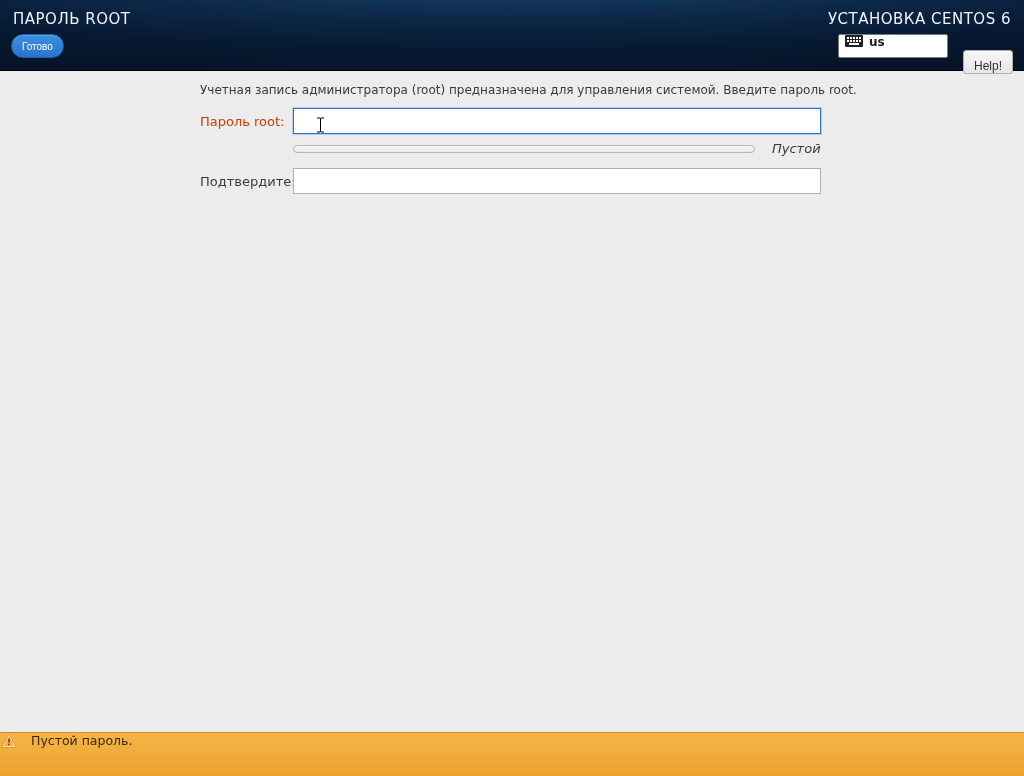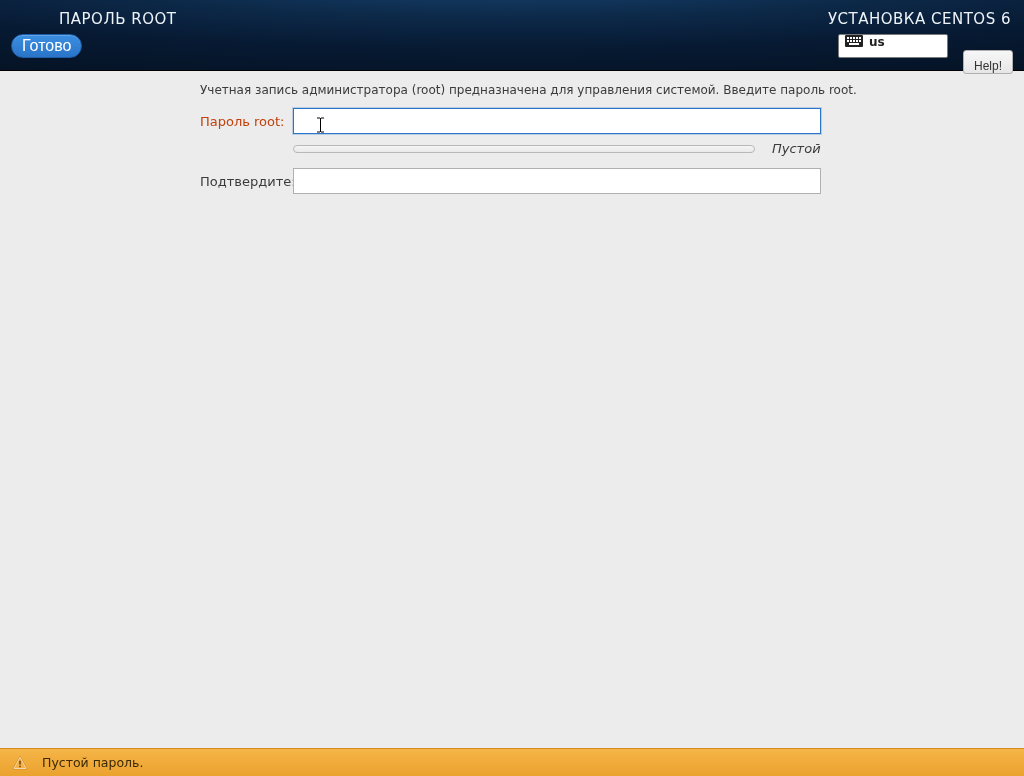--- a/index.html
+++ b/index.html
@@ -13,32 +13,31 @@
     border-bottom: 1px solid #000;
     position: relative;
     color: #fff;
   }
   .header-title {
     position: absolute;
     left: 13px; top: 10px;
     font-size: 15px;
     letter-spacing: 0.5px;
     color: #eef3f8;
-    margin-left: 46px;
   }
   .done-btn {
     position: absolute;
     left: 11px; top: 34px;
     height: 24px;
     padding: 0 10px;
     background: linear-gradient(#3b8fe0, #2a74c9);
     border: 1px solid #1f5ca8;
     border-radius: 12px;
     color: #fff;
-    font-size: 16px;
+    font-size: 10px;
     cursor: pointer;
     box-shadow: 0 1px 0 rgba(255,255,255,0.2) inset;
   }
   .header-right-title {
     position: absolute;
     right: 13px; top: 10px;
     font-size: 15px;
     letter-spacing: 0.5px;
     color: #eef3f8;
   }
@@ -132,26 +131,25 @@
   }
 
   .text-cursor {
     position: absolute;
     left: 316px; top: 46px;
     pointer-events: none;
   }
 
   
   .footer {
-    height: 28px;
+    height: 44px;
     background: linear-gradient(#f5b548, #eba22e);
     border-top: 1px solid #d48b1f;
     display: flex;
-    align-items: center;
-    padding: 0 12px;
+    padding: 0 1px;
     gap: 14px;
   }
   .footer svg { flex: 0 0 auto; }
   .footer-text {
     font-size: 12.5px;
     color: #3a2a08;
   }
 </style>
 </head>
 <body>

